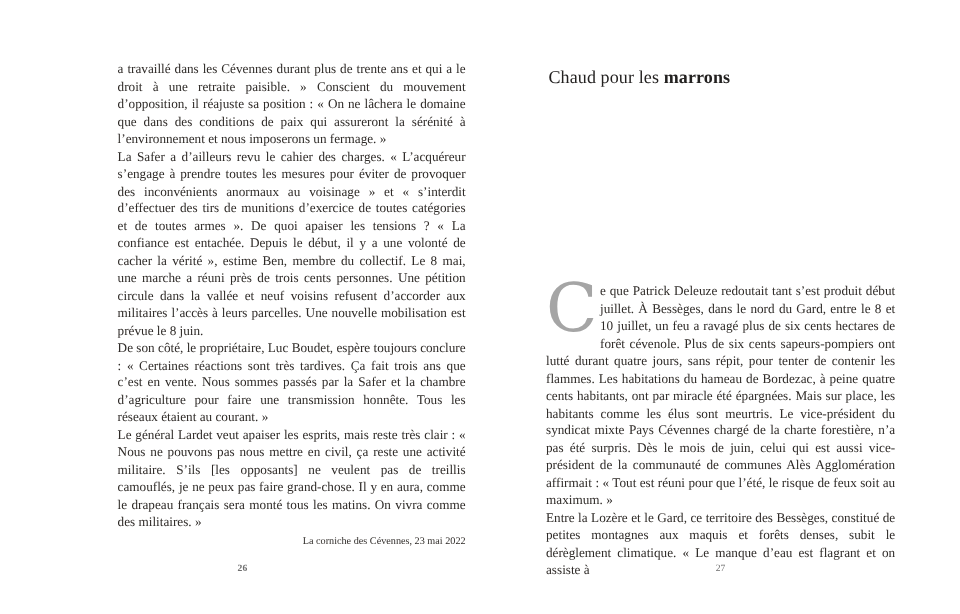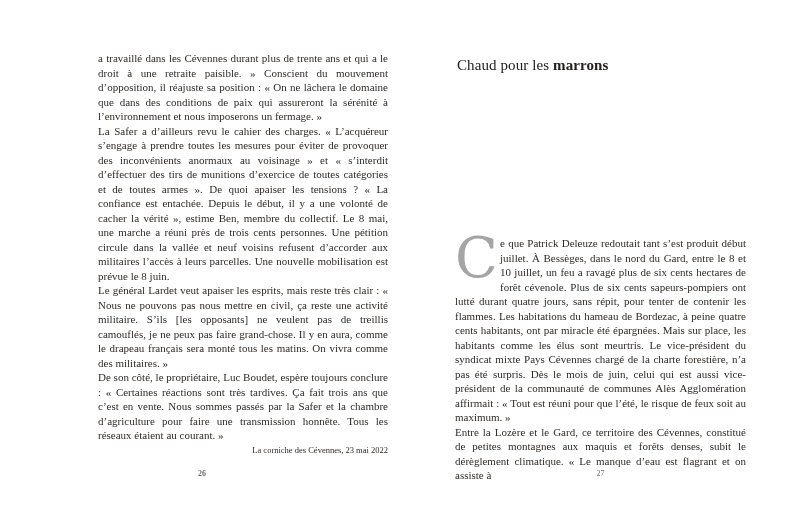--- a/index.html
+++ b/index.html
@@ -68,29 +68,29 @@
 </style>
 </head>
 <body>
 
 <div class="spread">
 
   <section>
     <div class="body-text left-text">
       <p>a travaillé dans les Cévennes durant plus de trente ans et qui a le droit à une retraite paisible. » Conscient du mouvement d’opposition, il réajuste sa position : « On ne lâchera le domaine que dans des conditions de paix qui assureront la sérénité à l’environnement et nous imposerons un fermage. »</p>
       <p>La Safer a d’ailleurs revu le cahier des charges. « L’acquéreur s’engage à prendre toutes les mesures pour éviter de provoquer des inconvénients anormaux au voisinage » et « s’interdit d’effectuer des tirs de munitions d’exercice de toutes catégories et de toutes armes ». De quoi apaiser les tensions ? « La confiance est entachée. Depuis le début, il y a une volonté de cacher la vérité », estime Ben, membre du collectif. Le 8 mai, une marche a réuni près de trois cents personnes. Une pétition circule dans la vallée et neuf voisins refusent d’accorder aux militaires l’accès à leurs parcelles. Une nouvelle mobilisation est prévue le 8 juin.</p>
+      <p>De son côté, le propriétaire, Luc Boudet, espère toujours conclure : « Certaines réactions sont très tardives. Ça fait trois ans que c’est en vente. Nous sommes passés par la Safer et la chambre d’agriculture pour faire une transmission honnête. Tous les réseaux étaient au courant. »</p>
       <p>Le général Lardet veut apaiser les esprits, mais reste très clair : « Nous ne pouvons pas nous mettre en civil, ça reste une activité militaire. S’ils [les opposants] ne veulent pas de treillis camouflés, je ne peux pas faire grand-chose. Il y en aura, comme le drapeau français sera monté tous les matins. On vivra comme des militaires. »</p>
-      <p>De son côté, le propriétaire, Luc Boudet, espère toujours conclure : « Certaines réactions sont très tardives. Ça fait trois ans que c’est en vente. Nous sommes passés par la Safer et la chambre d’agriculture pour faire une transmission honnête. Tous les réseaux étaient au courant. »</p>
       <p class="attribution">La corniche des Cévennes, 23 mai 2022</p>
     </div>
     <div class="pagenum left-num">26</div>
   </section>
 
   <section>
     <h1 class="chapter-title"><span>Chaud pour les </span><span class="bold">marrons</span></h1>
     <div class="body-text right-text">
       <p><span class="dropcap">C</span><span>e que Patrick Deleuze redoutait tant s’est produit début juillet. À Bessèges, dans le nord du Gard, entre le 8 et 10 juillet, un feu a ravagé plus de six cents hectares de forêt cévenole. Plus de six cents sapeurs-pompiers ont lutté durant quatre jours, sans répit, pour tenter de contenir les flammes. Les habitations du hameau de Bordezac, à peine quatre cents habitants, ont par miracle été épargnées. Mais sur place, les habitants comme les élus sont meurtris. Le vice-président du syndicat mixte Pays Cévennes chargé de la charte forestière, n’a pas été surpris. Dès le mois de juin, celui qui est aussi vice-président de la communauté de communes Alès Agglomération affirmait : « Tout est réuni pour que l’été, le risque de feux soit au maximum. »</span></p>
-      <p>Entre la Lozère et le Gard, ce territoire des Cévennes, constitué de petites montagnes aux maquis et forêts denses, subit le dérèglement climatique. « Le manque d’eau est flagrant et on assiste à</p>
+      <p>Entre la Lozère et le Gard, ce territoire des Bessèges, constitué de petites montagnes aux maquis et forêts denses, subit le dérèglement climatique. « Le manque d’eau est flagrant et on assiste à</p>
     </div>
     <div class="pagenum right-num">27</div>
   </section>
 
 </div>
 
 </body></html>

